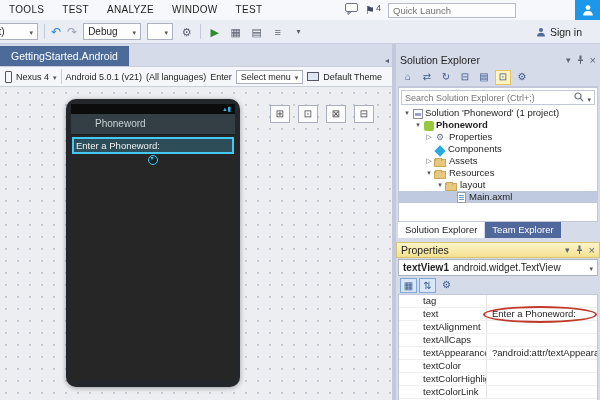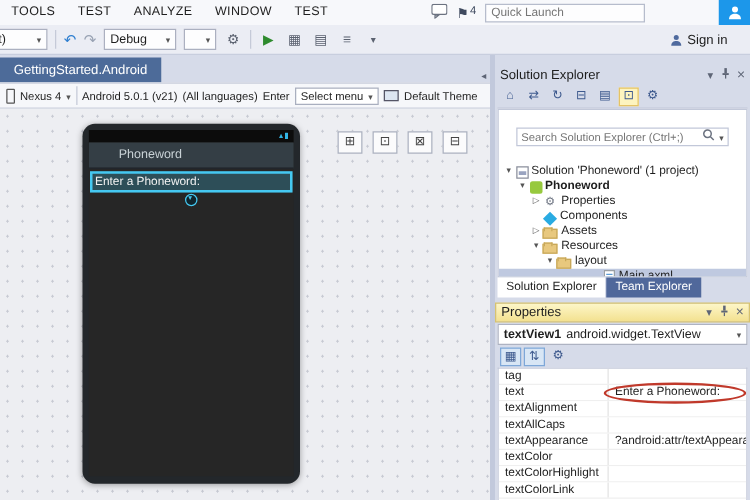--- a/index.html
+++ b/index.html
@@ -56,21 +56,21 @@
   
   #right-panel{position:absolute;left:396px;top:44px;width:204px;height:356px;background:#D6DBE9;overflow:hidden}
   .win-title{display:flex;align-items:center;font-size:10.5px;padding:0 4px}
   .win-icons{margin-left:auto;display:flex;align-items:center;gap:5px;color:#5E6576}
   .wi{font-size:9px;line-height:9px}
   #se-title{position:absolute;left:0;top:8px;width:204px;height:16px}
   #se-toolbar{position:absolute;left:2px;top:24px;width:200px;height:19px;display:flex;align-items:center;gap:3px;padding:0 2px;border-bottom:1px solid #C2C8D9}
   .se-ic{width:16px;height:15px;text-align:center;font-size:10px;line-height:14px;color:#3E5A8E}
   .se-ic.hl{background:#FDF4BF;border:1px solid #E5C365;line-height:12px}
   #se-content{position:absolute;left:2px;top:43px;width:200px;height:135px;background:#FFFFFF;border:1px solid #C2C8D9;overflow:hidden}
-  #se-search{display:flex;align-items:center;margin:14px;border:1px solid #C2C8D9;height:15px;background:#fff}
+  #se-search{display:flex;align-items:center;margin:2px;border:1px solid #C2C8D9;height:15px;background:#fff}
   #se-search input{flex:1;border:0;outline:none;font-size:9px;color:#6B7280;padding:0 3px;font-family:"Liberation Sans",sans-serif;background:transparent}
   #se-search .sbtns{display:flex;align-items:center;gap:3px;padding-right:3px}
   #tree{overflow:hidden}
   .trow{height:12px;display:flex;align-items:flex-end;font-size:9.5px;line-height:12px;white-space:nowrap;cursor:default}
   .trow.sel{background:#BFC9E0}
   .trow.bold .tlabel{font-weight:bold}
   .arrow{width:10px;flex:none;font-size:7px;color:#555;text-align:center}
   .ic{display:inline-block;width:12px;height:11px;margin-right:3px;position:relative;flex:none}
   .i-solution{width:10px;height:10px;border:1px solid #8A8F9C;background:#fff;margin:0 2px 0 1px}
   .i-solution::after{content:"";position:absolute;left:1px;top:3px;width:6px;height:3px;background:#9AA4C0}
@@ -89,21 +89,21 @@
 
   
   #props-title{position:absolute;left:0;top:198px;width:204px;height:16px;background:linear-gradient(#FDF6C8,#F3E190);border:1px solid #D8C36E}
   #object-row{position:absolute;left:2px;top:215px;width:200px;height:17px;background:#fff;border:1px solid #AEB3C2;display:flex;align-items:center;padding:0 4px;font-size:10px;gap:4px;white-space:nowrap;overflow:hidden}
   #object-row .car{margin-left:auto}
   #props-toolbar{position:absolute;left:2px;top:232px;width:200px;height:18px;display:flex;align-items:center;gap:2px;padding:0 2px}
   .pt-ic{width:17px;height:15px;text-align:center;font-size:10px;line-height:13px;color:#3E5A8E}
   .pt-ic.boxed{background:#D8E6F5;border:1px solid #7EA7D8}
   #prop-grid{position:absolute;left:2px;top:250px;width:200px;height:110px;background:#fff;border:1px solid #C2C8D9;border-bottom:0;overflow:hidden}
   .prow{display:flex;height:13px;line-height:12px;border-bottom:1px solid #EFEFEF;font-size:9.5px;background:#fff}
-  .pname{width:88px;padding-left:5px;border-right:1px solid #E4E4E4;overflow:hidden;white-space:nowrap;color:#1E1E1E}
+  .pname{width:88px;padding-left:24px;border-right:1px solid #E4E4E4;overflow:hidden;white-space:nowrap;color:#1E1E1E}
   .pval{flex:1;padding-left:5px;overflow:hidden;white-space:nowrap}
   #annotation-ellipse{position:absolute;left:84px;top:11px;width:114px;height:17px;border:2px solid #C0392B;border-radius:50%;pointer-events:none;z-index:5}
 </style>
 </head>
 <body>
 
 <div id="app">
 
   <div id="menubar">
     <span class="menu-item">TOOLS</span>
@@ -273,21 +273,21 @@
         <div class="trow" style="padding-left:25px">
           <span class="arrow">▾</span>
           <span class="ic i-folder"></span>
           <span class="tlabel">Resources</span>
         </div>
         <div class="trow" style="padding-left:36px">
           <span class="arrow">▾</span>
           <span class="ic i-folder"></span>
           <span class="tlabel">layout</span>
         </div>
-        <div class="trow sel" style="padding-left:73px">
+        <div class="trow sel" style="padding-left:47px">
           <span class="arrow"></span>
           <span class="ic i-file"></span>
           <span class="tlabel">Main.axml</span>
         </div>
       </div>
     </div>
 
     <div id="se-tabs">
       <span class="tooltab active">Solution Explorer</span>
       <span class="tooltab inactive">Team Explorer</span>

